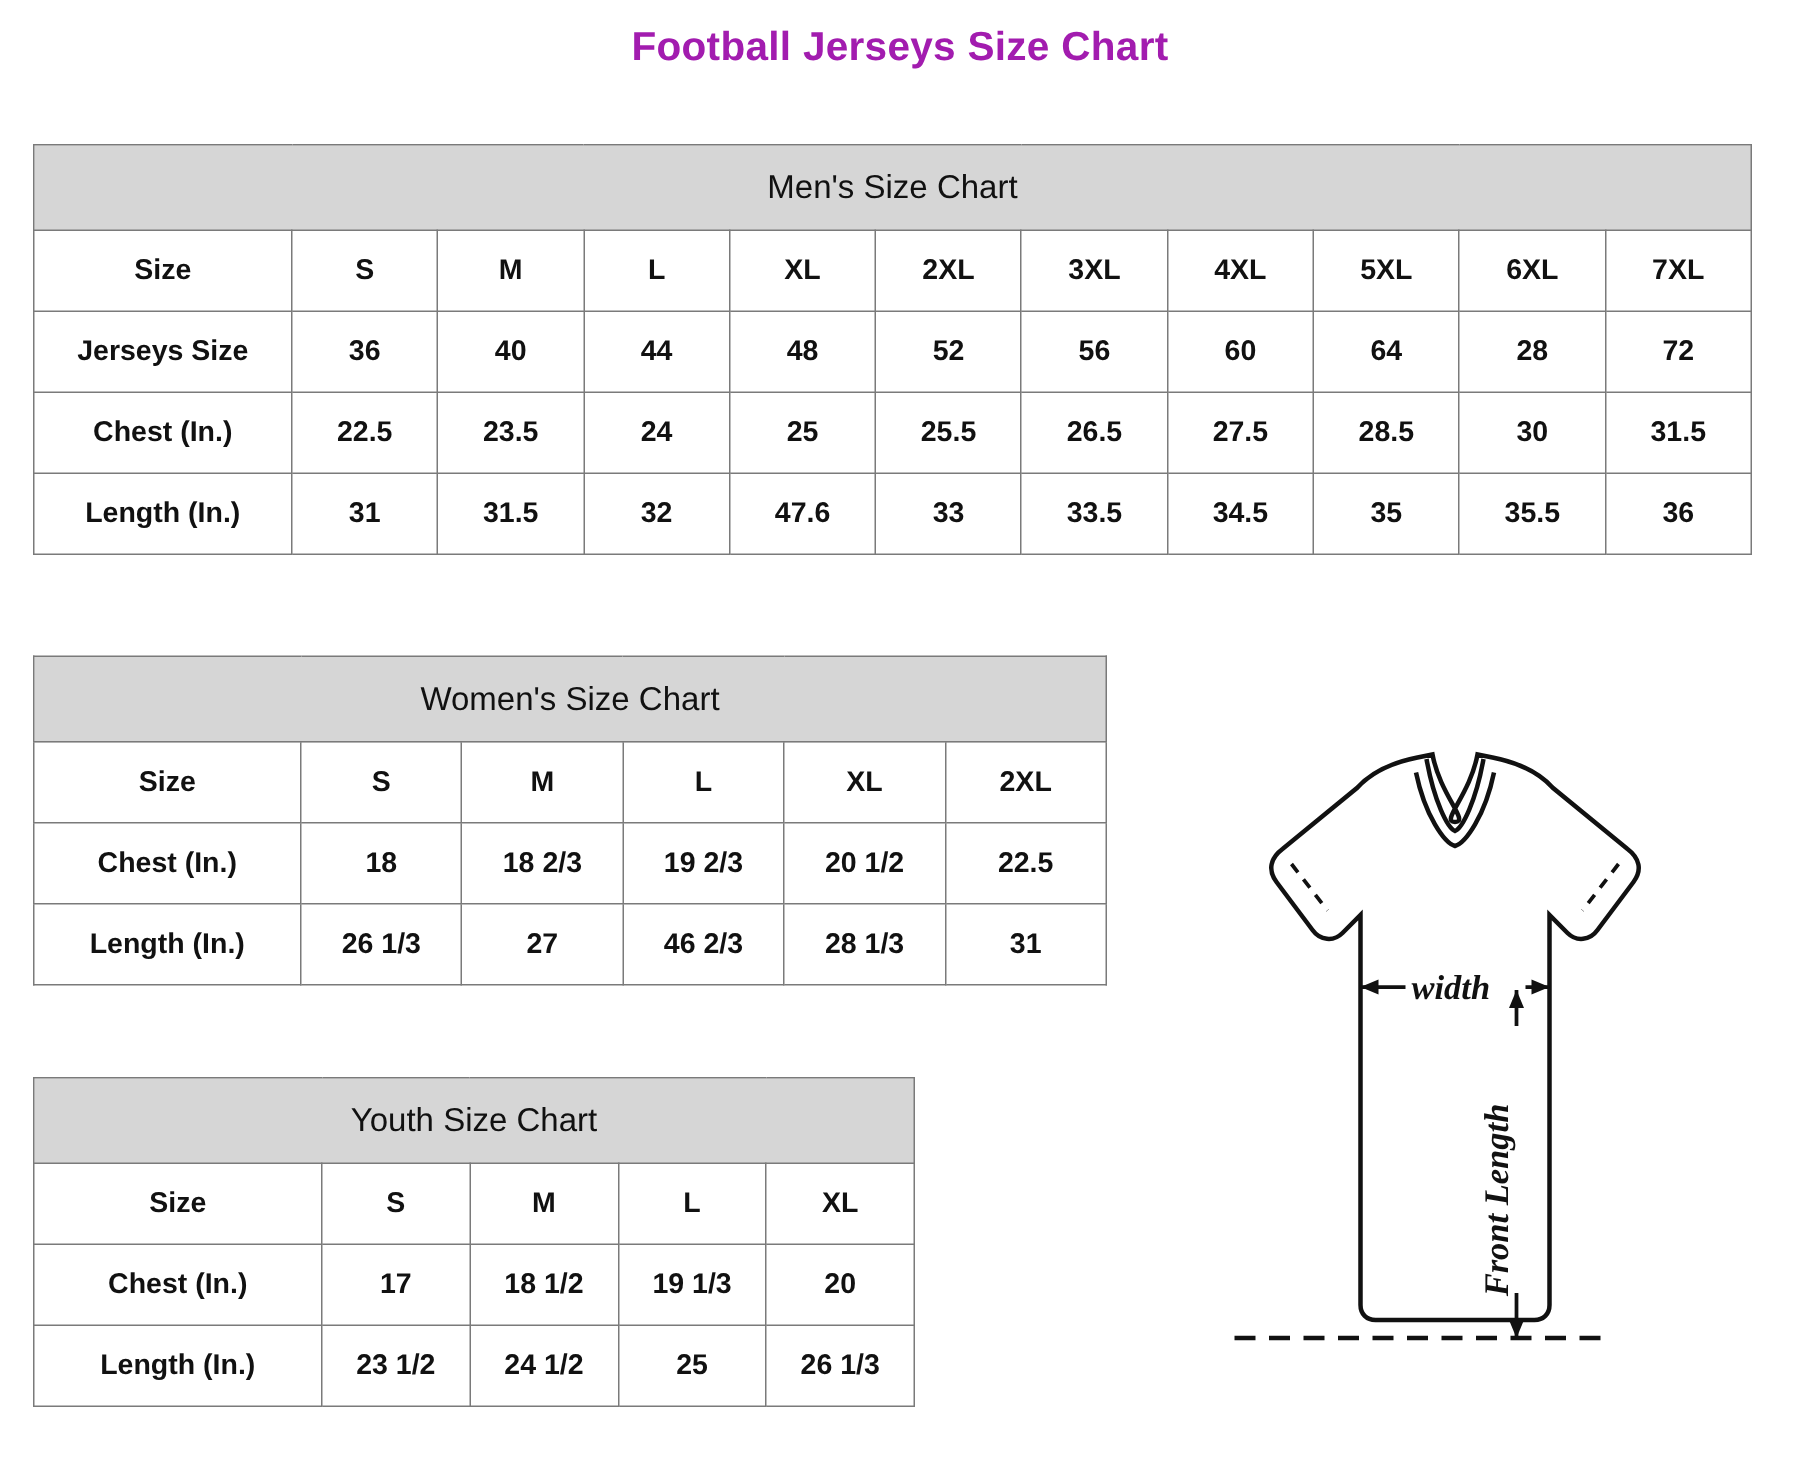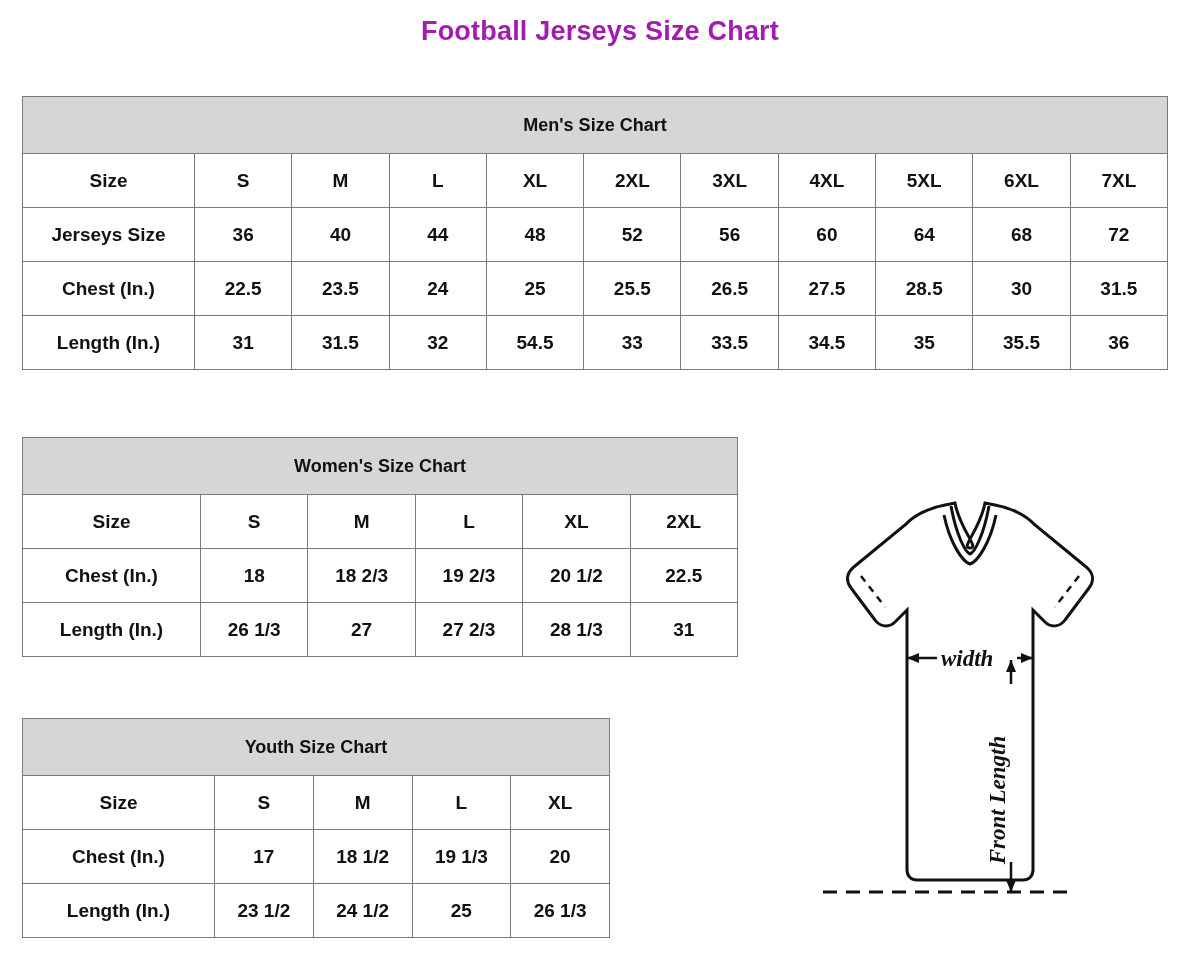--- a/index.html
+++ b/index.html
@@ -43,22 +43,22 @@
     font-size: 19px;
     height: 53px;
     padding: 0 2px;
     white-space: nowrap;
   }
   table.sizechart td.rowhead {
     font-size: 19px;
   }
   table.sizechart .chart-caption {
     background: #d6d6d6;
-    font-size: 18px;
-    font-weight: bold;
+    font-size: 22px;
+    font-weight: normal;
     height: 56px;
   }
 
   
   #mens-chart {
     position: absolute;
     left: 22px;
     top: 96px;
     width: 1146px;
   }
@@ -142,42 +142,42 @@
       <tr>
         <td class="rowhead">Jerseys Size</td>
         <td>36</td>
         <td>40</td>
         <td>44</td>
         <td>48</td>
         <td>52</td>
         <td>56</td>
         <td>60</td>
         <td>64</td>
-        <td>68</td>
+        <td>28</td>
         <td>72</td>
       </tr>
       <tr>
         <td class="rowhead">Chest (In.)</td>
         <td>22.5</td>
         <td>23.5</td>
         <td>24</td>
         <td>25</td>
         <td>25.5</td>
         <td>26.5</td>
         <td>27.5</td>
         <td>28.5</td>
         <td>30</td>
         <td>31.5</td>
       </tr>
       <tr>
         <td class="rowhead">Length (In.)</td>
         <td>31</td>
         <td>31.5</td>
         <td>32</td>
-        <td>54.5</td>
+        <td>47.6</td>
         <td>33</td>
         <td>33.5</td>
         <td>34.5</td>
         <td>35</td>
         <td>35.5</td>
         <td>36</td>
       </tr>
     </tbody>
   </table>
 
@@ -207,21 +207,21 @@
         <td>18</td>
         <td>18 2/3</td>
         <td>19 2/3</td>
         <td>20 1/2</td>
         <td>22.5</td>
       </tr>
       <tr>
         <td class="rowhead">Length (In.)</td>
         <td>26 1/3</td>
         <td>27</td>
-        <td>27 2/3</td>
+        <td>46 2/3</td>
         <td>28 1/3</td>
         <td>31</td>
       </tr>
     </tbody>
   </table>
 
   <table class="sizechart" id="youth-chart">
     <colgroup>
       <col class="firstcol">
       <col>

